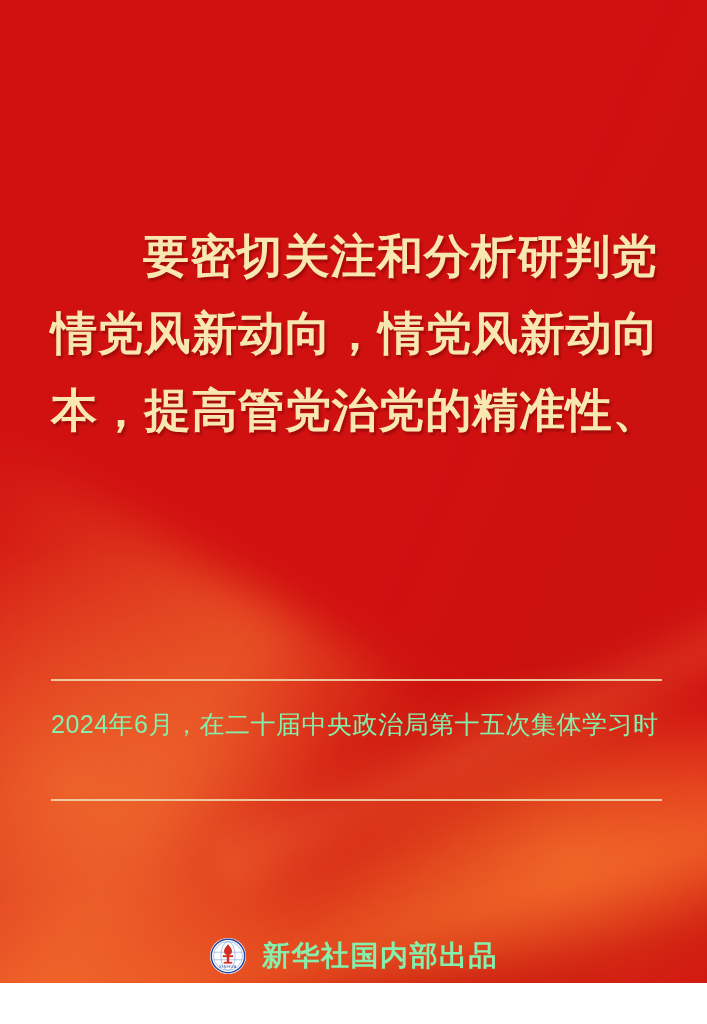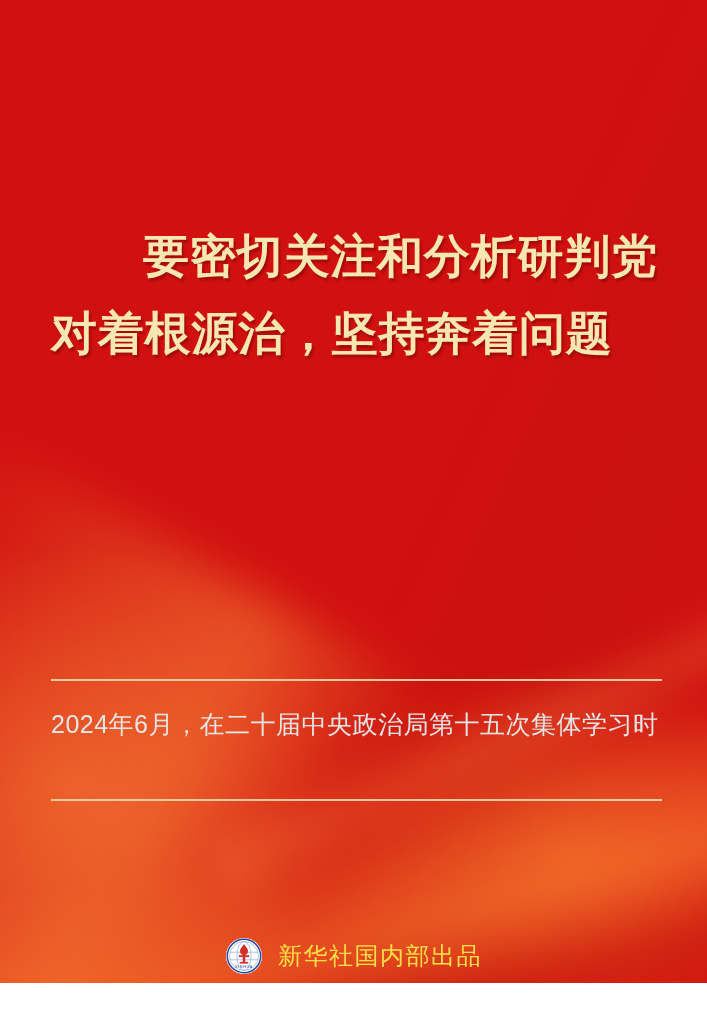--- a/index.html
+++ b/index.html
@@ -76,51 +76,52 @@
   }
   .rule-top { top: 679px; }
   .rule-bottom { top: 799px; }
   
   .attribution {
     position: absolute;
     left: 51px; right: 44px; top: 702px;
     font-size: 25px;
     line-height: 45px;
     letter-spacing: 0.5px;
-    color: #e5e5e5;
+    color: #86efac;
   }
   
   .footer {
     position: absolute;
     left: 0; right: 0; top: 937px;
     display: flex;
     align-items: center;
     justify-content: center;
     gap: 15px;
   }
   .logo { width: 38px; height: 38px; display: block; }
   .publisher {
-    color: #fde047;
-    font-size: 24px;
+    color: #86efac;
+    font-size: 28px;
     letter-spacing: 1.5px;
-    font-weight: 400;
+    font-weight: 700;
   }
 </style>
 </head>
 <body>
 
 <div class="poster">
   <div class="bg"></div>
   <div class="fold2"></div>
   <div class="fold1"></div>
   <div class="fold3"></div>
 
   <div class="quote">
     <div class="quote-line indent">要密切关注和分析研判党</div>
-    <div class="quote-line">对着根源治，坚持奔着问题</div>
+    <div class="quote-line">情党风新动向，情党风新动向</div>
+    <div class="quote-line">本，提高管党治党的精准性、</div>
   </div>
 
   <div class="rule rule-top"></div>
 
   <div class="attribution">
     <div>2024年6月，在二十届中央政治局第十五次集体学习时</div>
   </div>
 
   <div class="rule rule-bottom"></div>
 

